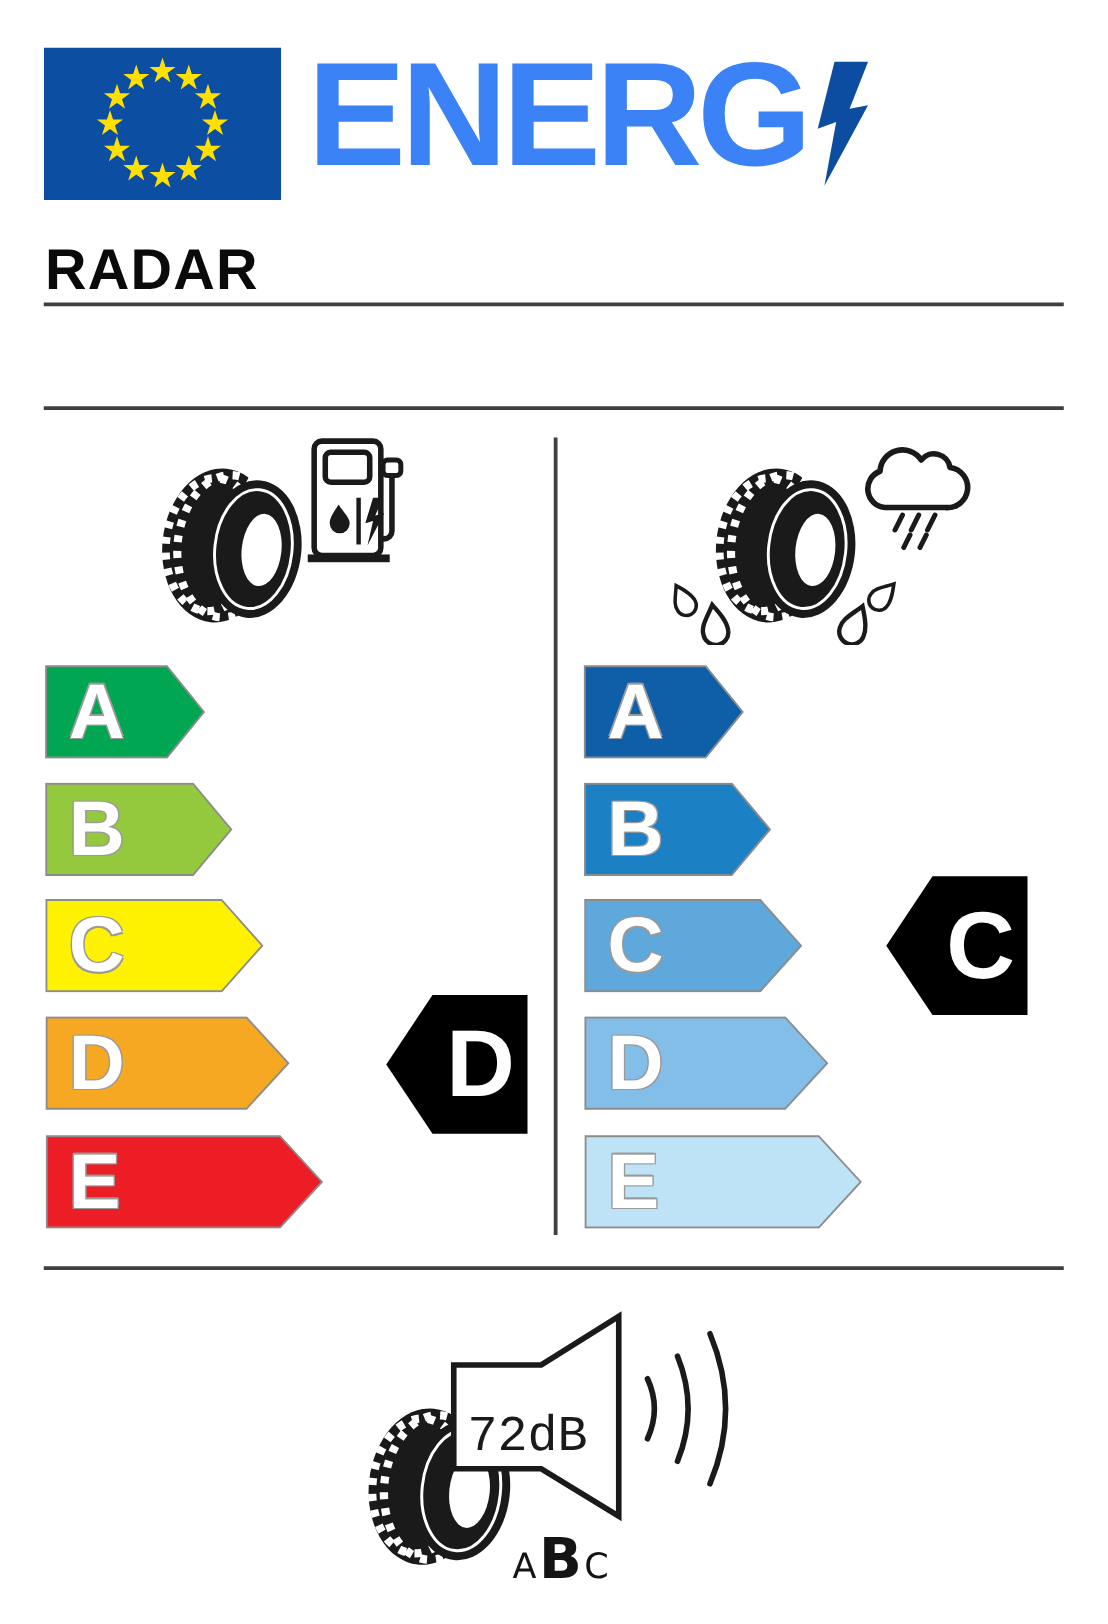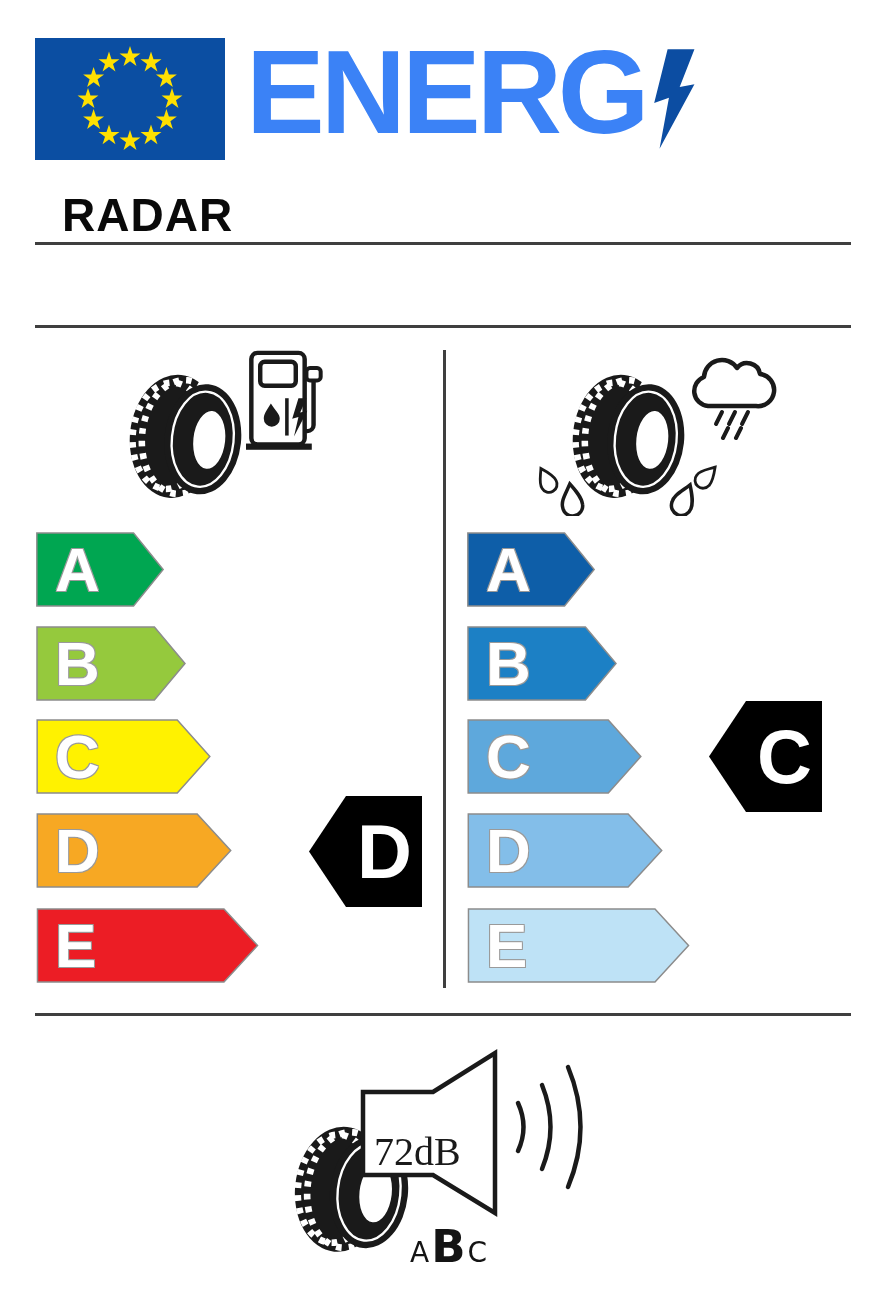--- a/index.html
+++ b/index.html
@@ -6,38 +6,38 @@
   .label{
     position:relative;width:886px;height:1299px;background:#fff;overflow:hidden;
     font-family:"Liberation Sans","DejaVu Sans",sans-serif;
   }
   .abs{position:absolute;}
   
   .logo-text{
     left:246px;top:28px;font-size:118px;font-weight:bold;color:#3b82f6;
     letter-spacing:-4px;line-height:128px;
   }
-  .brand{left:36px;top:188px;font-size:46px;font-weight:bold;color:#0a0a0a;letter-spacing:1px;margin-left:26px;}
+  .brand{left:36px;top:188px;font-size:46px;font-weight:bold;color:#0a0a0a;letter-spacing:1px;}
   .hline{left:35px;width:816px;height:3px;background:#3f3f3f;}
   .vline{left:443px;top:350px;width:3px;height:638px;background:#3f3f3f;}
   
   .arrow-row{position:absolute;height:75px;}
   .arrow-row svg{position:absolute;left:0;top:0;height:75px;}
   .arrow-letter{
     position:absolute;left:20px;top:0;line-height:76px;font-size:62px;font-weight:bold;color:#fff;
     text-shadow:1px 1px 0 #9a9a9a,-1px -1px 0 #9a9a9a,1px -1px 0 #9a9a9a,-1px 1px 0 #9a9a9a;
   }
   .indicator{position:absolute;width:115px;height:113px;}
   .indicator svg{position:absolute;left:0;top:0;}
   .indicator-letter{
     position:absolute;left:38px;top:0;width:77px;text-align:center;
     line-height:114px;font-size:76px;font-weight:bold;color:#fff;
   }
   
-  .db-text{left:374px;top:1128px;width:110px;font-family:Liberation Serif, serif;
+  .db-text{left:374px;top:1128px;width:110px;font-family:Liberation Mono, monospace;
     font-size:40px;color:#1a1a1a;white-space:nowrap;}
   .noise-classes{left:410px;top:1220px;display:flex;align-items:baseline;gap:2px;
     font-family:"DejaVu Sans",sans-serif;color:#141414;}
   .noise-classes .noise-letter{font-size:28px;}
   .noise-classes .noise-letter.active{font-size:45px;font-weight:bold;}
 </style>
 </head>
 <body>
 
 <svg width="0" height="0" style="position:absolute">

